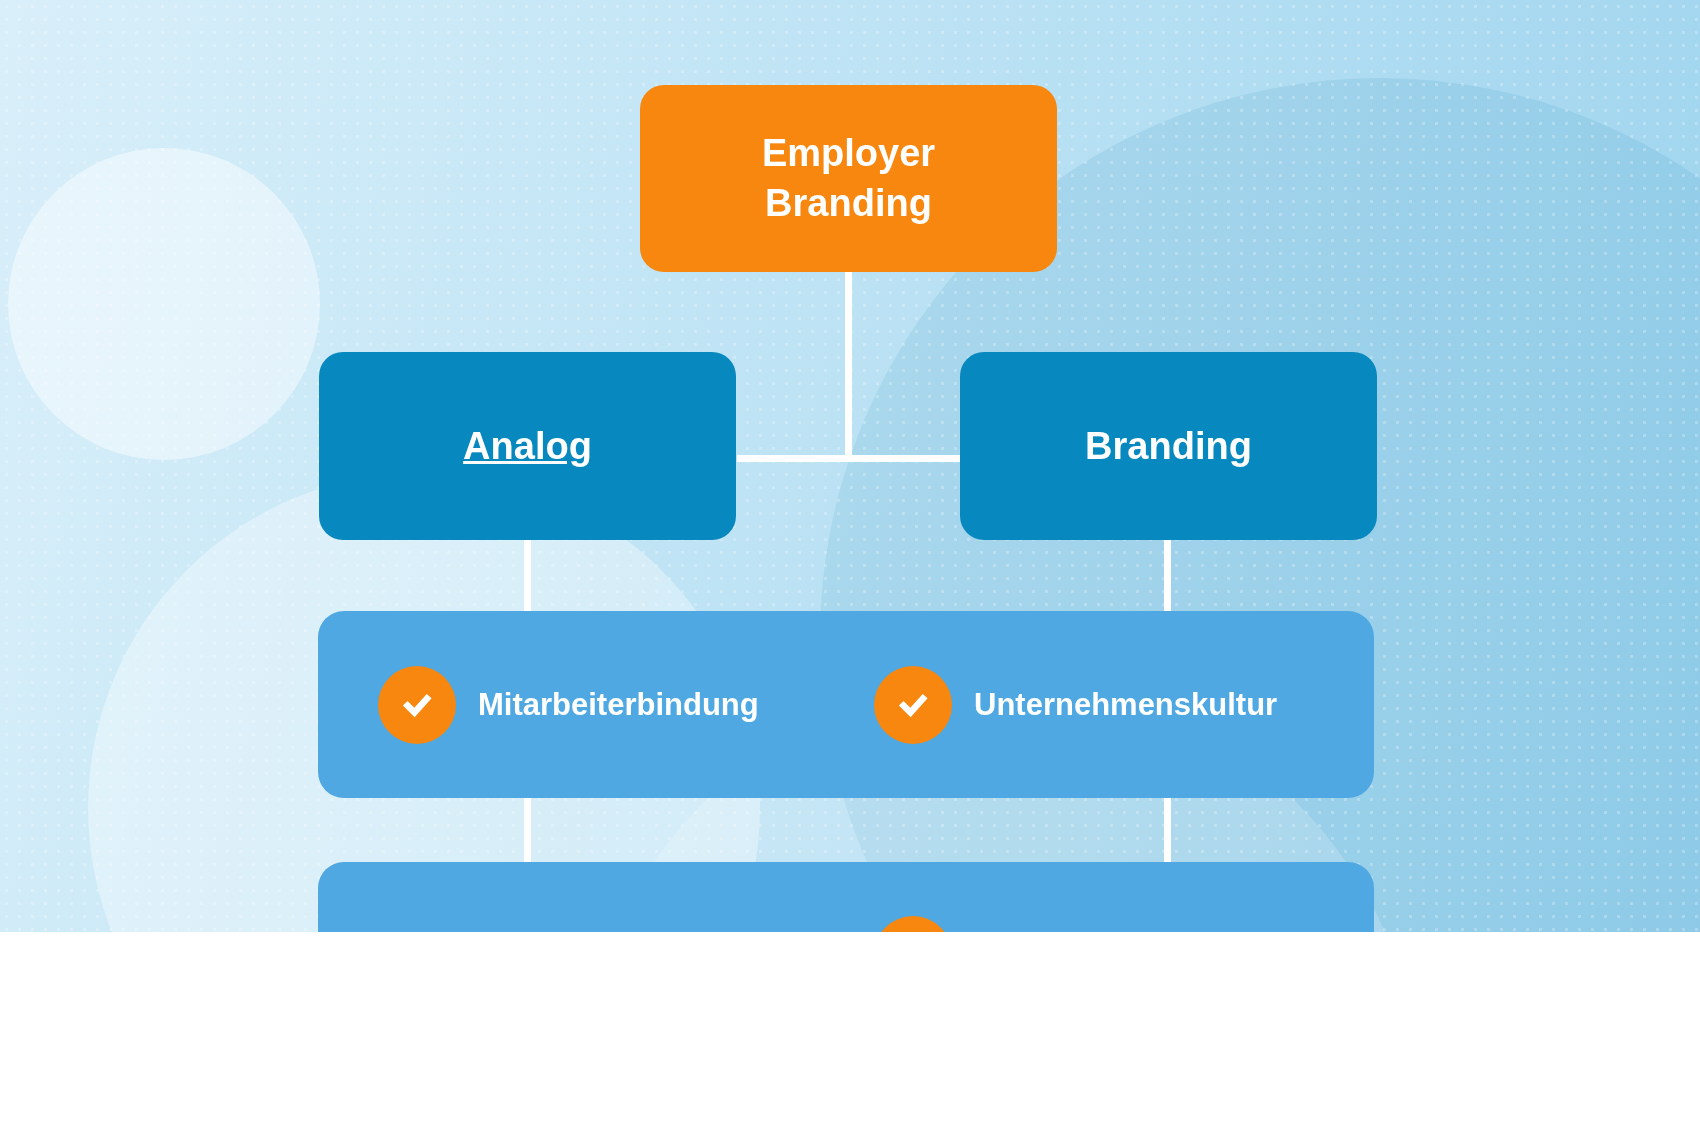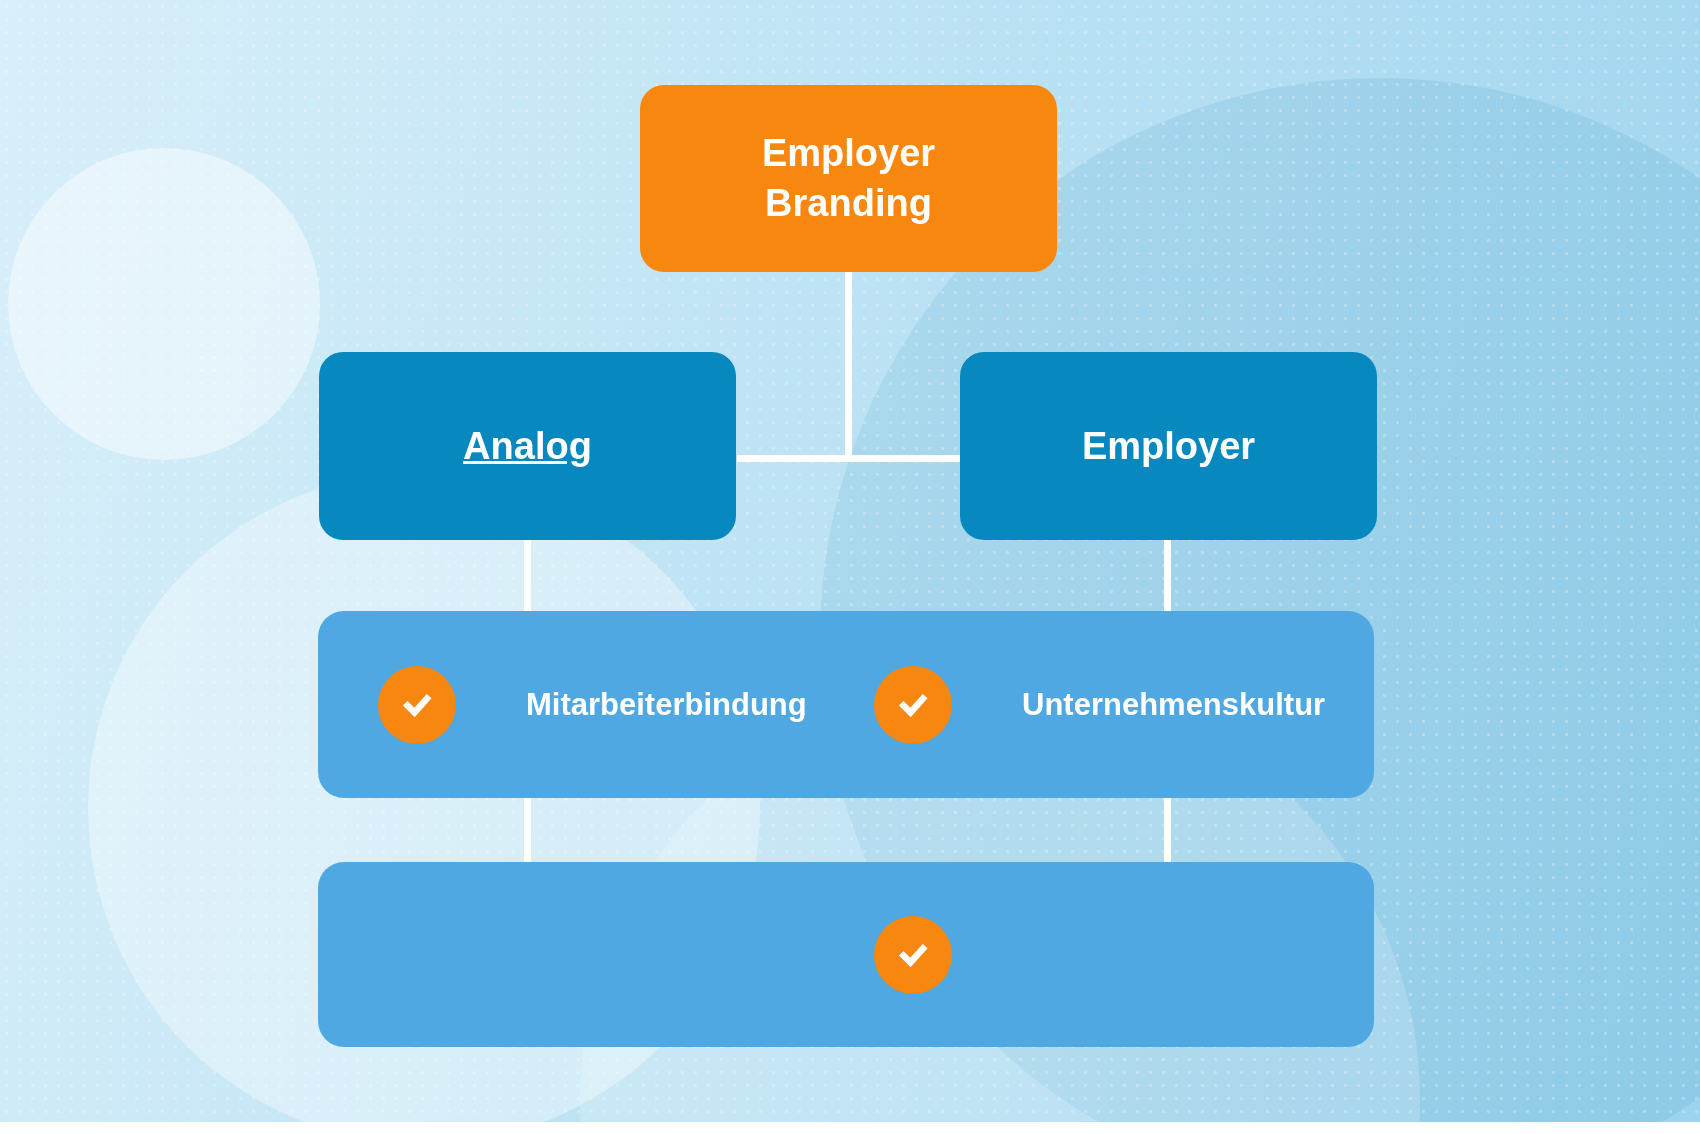--- a/index.html
+++ b/index.html
@@ -1,21 +1,21 @@
 <!DOCTYPE html>
 <html style="--root_box: #F7870E; --branch_box: #0789BF; --bar: #4FA8E1; --check_circle: #F7870E; --connector: #FFFFFF; --text: #FFFFFF; --background_light: #D9EFFA; --background_deep: #9CD3EE;"><head>
 <meta charset="utf-8">
 <style>
   html, body { margin: 0; padding: 0; }
   body { font-family: "Liberation Sans", "DejaVu Sans", sans-serif; }
 
   .stage {
     position: relative;
     width: 1700px;
-    height: 1122px;
+    height: 932px;
     overflow: hidden;
     background: linear-gradient(105deg, var(--background_light, #D9EFFA) 0%, #C2E5F5 38%, var(--background_deep, #9CD3EE) 100%);
   }
 
   
   .bg-circle { position: absolute; border-radius: 50%; z-index: 0; }
   .bg-circle-topleft   { left: 8px;   top: 148px; width: 312px;  height: 312px;  background: rgba(255,255,255,0.45); }
   .bg-circle-bottomleft{ left: 88px;  top: 472px; width: 672px;  height: 672px;  background: rgba(255,255,255,0.35); }
   .bg-circle-right     { left: 820px; top: 78px;  width: 1120px; height: 1120px; background: rgba(23,124,180,0.10); }
   .bg-circle-bottomctr { left: 580px; top: 680px; width: 840px;  height: 840px;  background: rgba(255,255,255,0.18); }
@@ -81,21 +81,20 @@
     background: var(--check_circle, #F7870E);
     display: flex; align-items: center; justify-content: center;
   }
   .check-badge svg { display: block; }
 
   .benefit-label {
     color: var(--text, #FFFFFF);
     font-weight: bold;
     font-size: 31px;
     white-space: nowrap;
-    margin-left: 48px;
   }
 </style>
 </head>
 <body>
 
 <div class="stage">
 
   <div class="bg-circle bg-circle-topleft"></div>
   <div class="bg-circle bg-circle-bottomleft"></div>
   <div class="bg-circle bg-circle-right"></div>
@@ -108,21 +107,21 @@
   <div class="connector connector-digital-v"></div>
 
   <div class="node node-root">
     <span class="node-label">Employer Branding</span>
   </div>
 
   <div class="node node-branch node-analog">
     <span class="node-label">Analog</span>
   </div>
   <div class="node node-branch node-digital">
-    <span class="node-label">Employer</span>
+    <span class="node-label">Branding</span>
   </div>
 
   <div class="benefit-bar benefit-bar-1">
     <div class="benefit benefit-left">
       <span class="check-badge">
         <svg width="40" height="40" viewBox="0 0 40 40">
           <path d="M10.5 20.5 L17.5 27.5 L30 13.5" fill="none" stroke="#FFFFFF" stroke-width="6.5" stroke-linecap="square" stroke-linejoin="miter"></path>
         </svg>
       </span>
       <span class="benefit-label">Mitarbeiterbindung</span>

